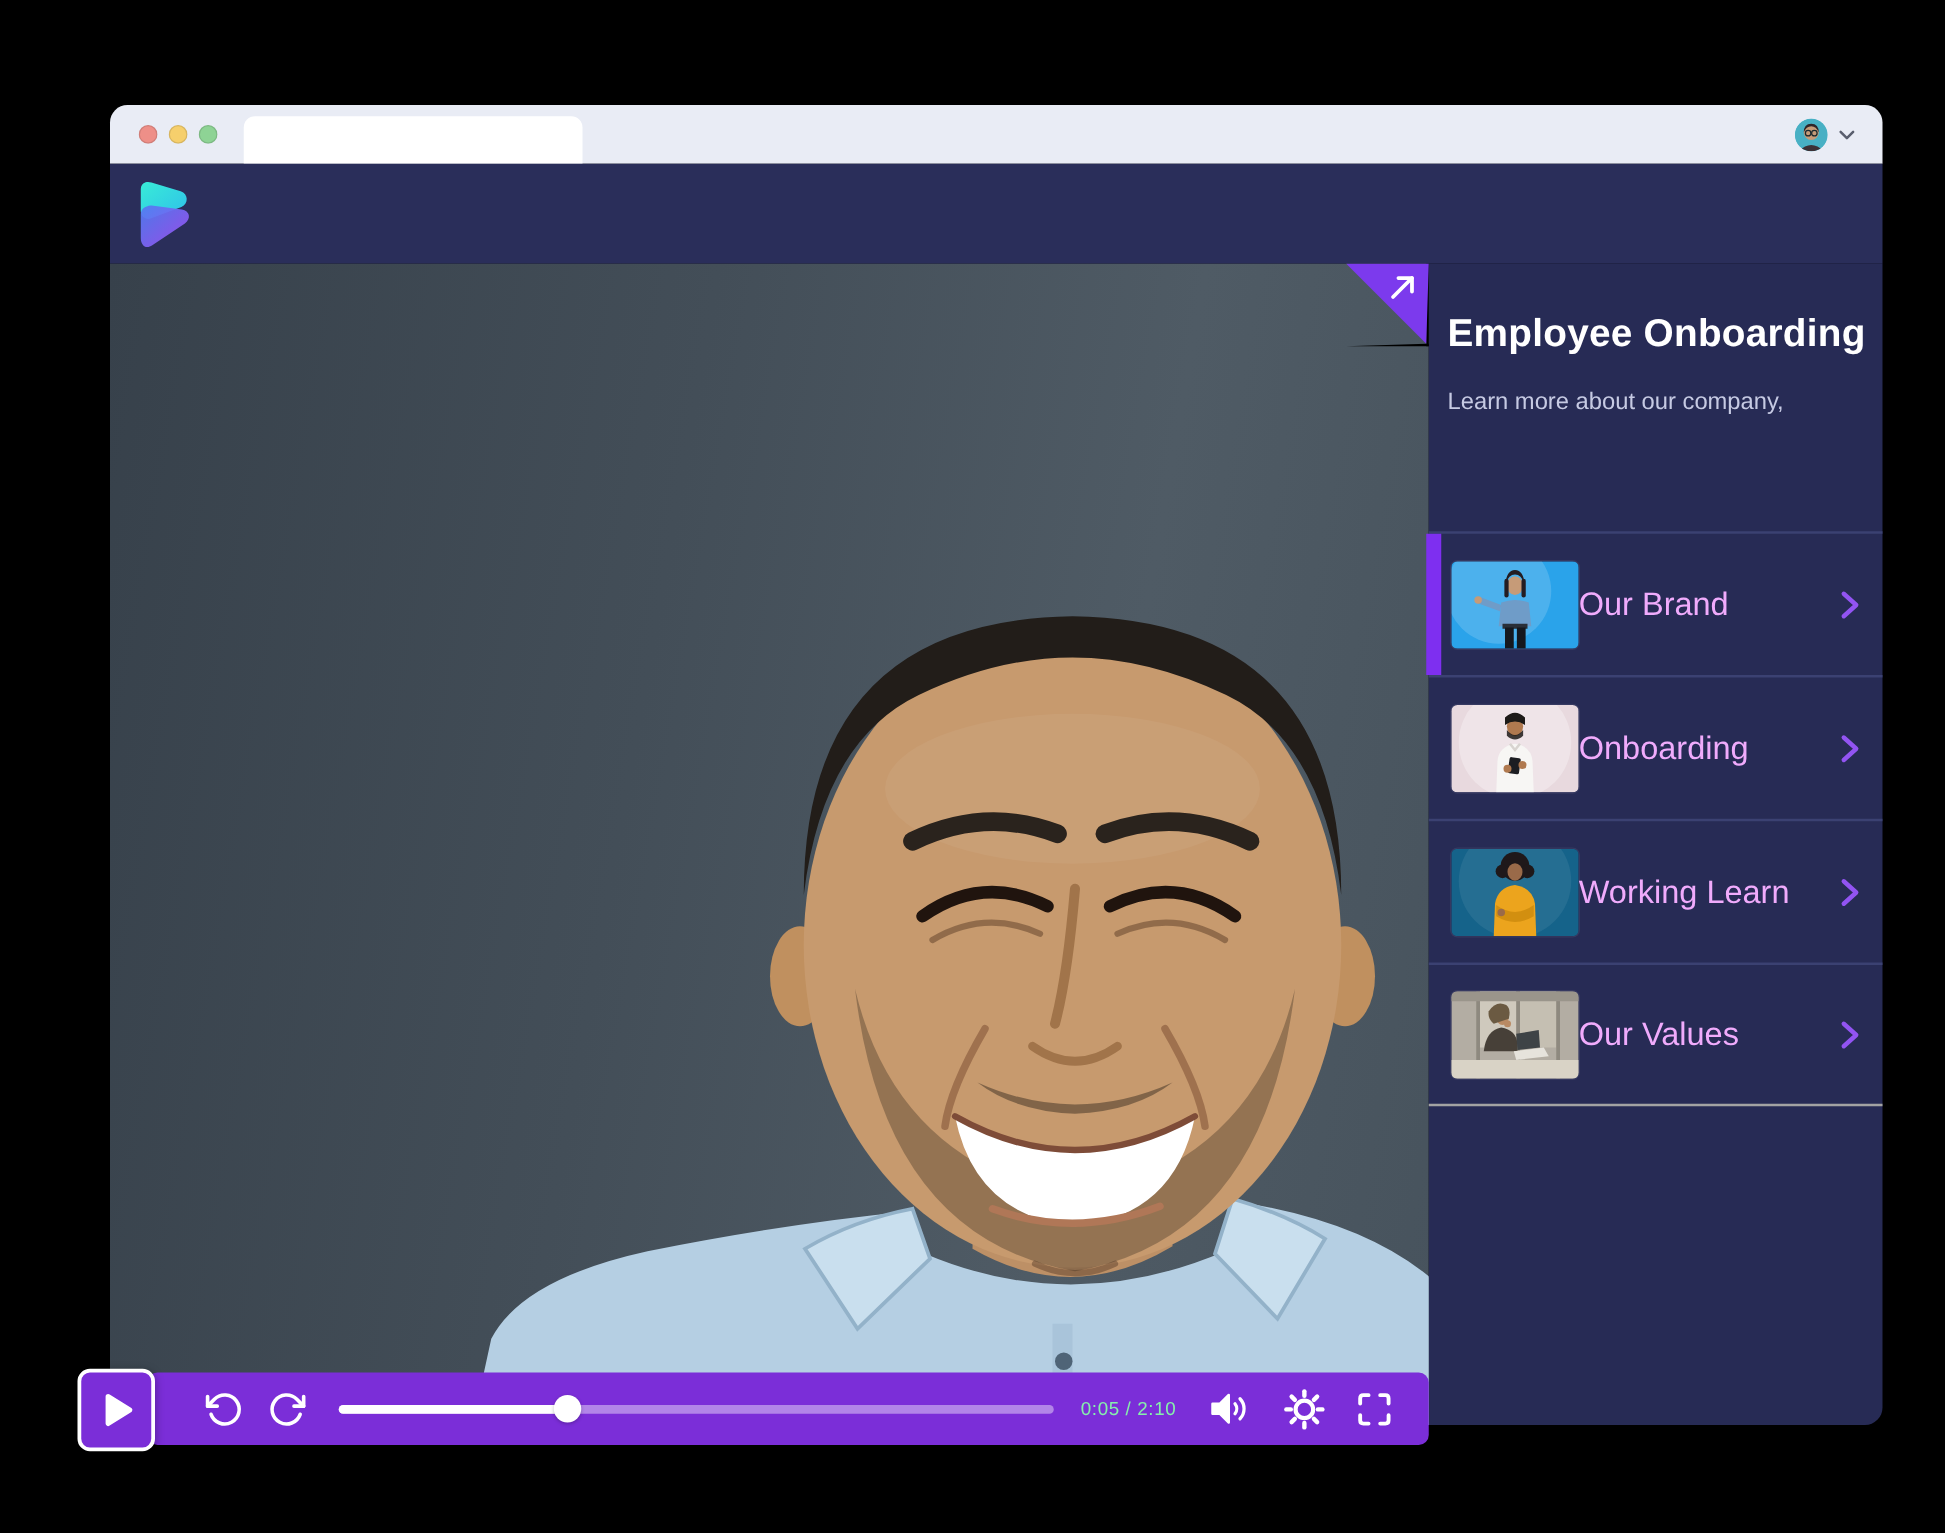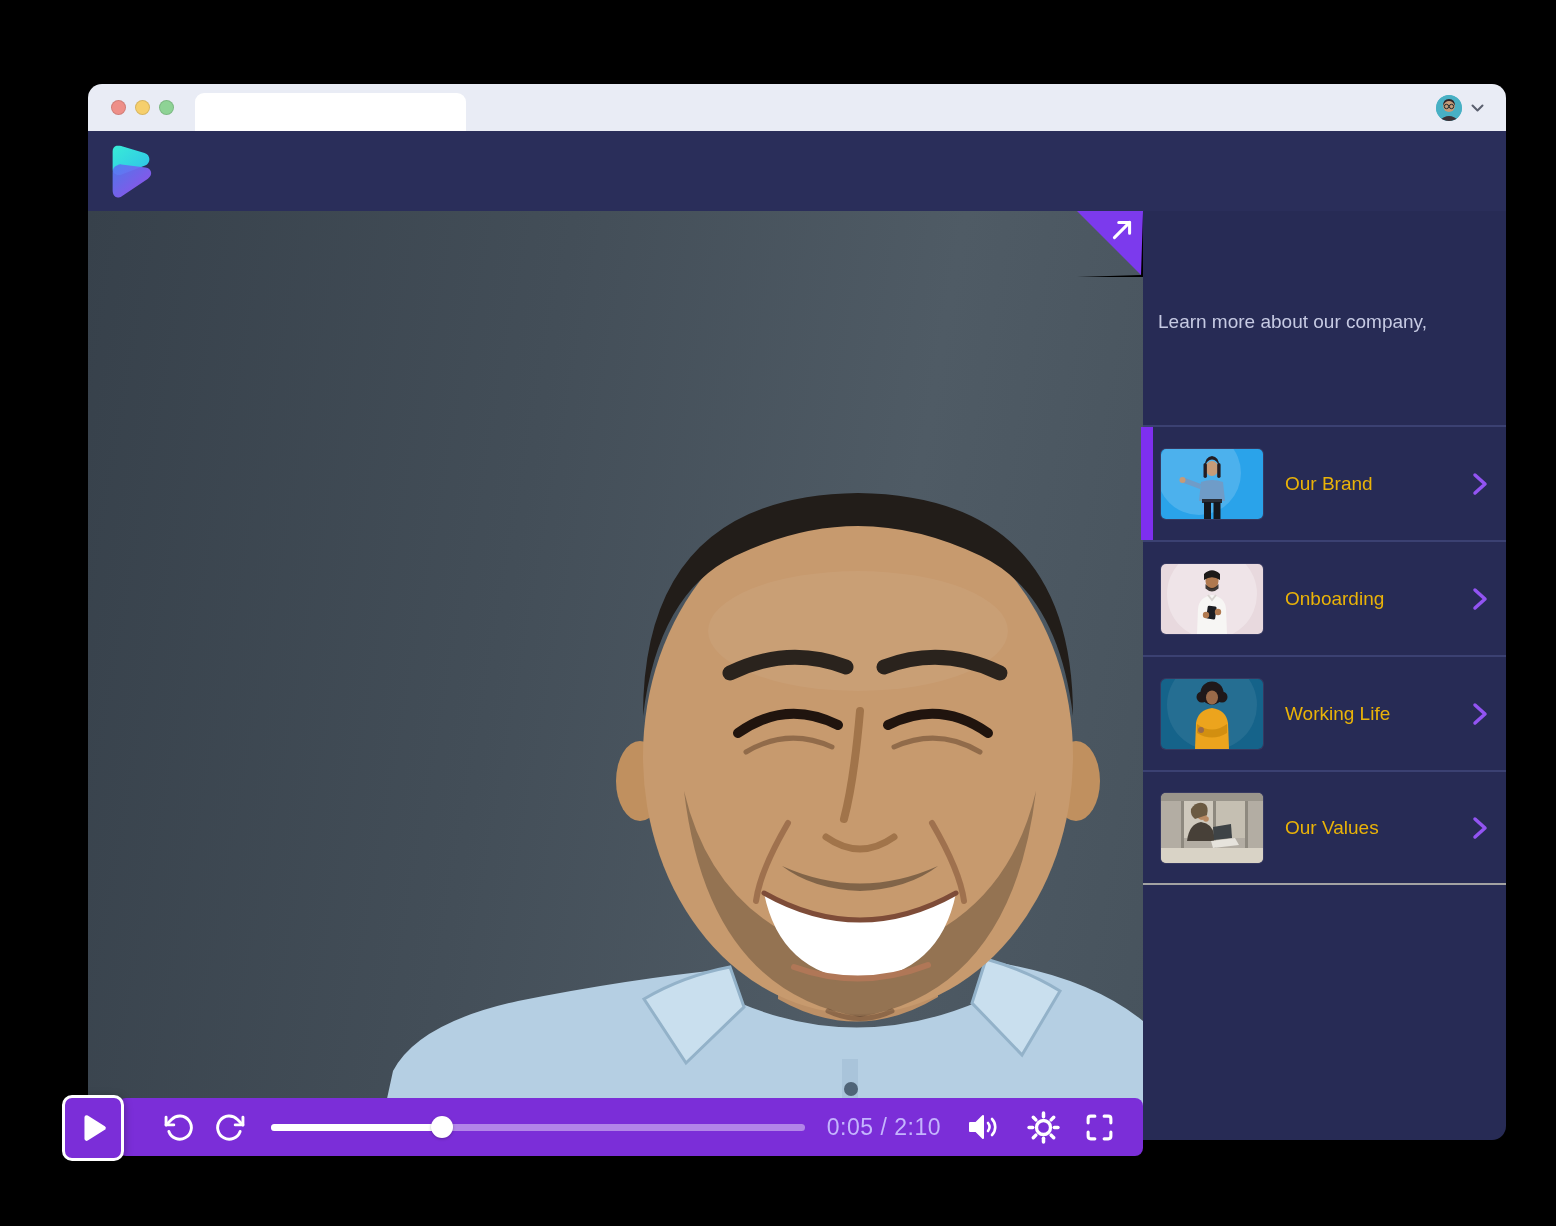--- a/index.html
+++ b/index.html
@@ -38,21 +38,21 @@
   .controls { position:absolute; z-index:3; left:30px; top:887px; width:1025px; height:58px;
     background:#7b2ed8; border-radius:8px; display:flex; align-items:center; padding:0 28px 0 46px; }
   .icon-btn { background:none; border:none; cursor:pointer; display:flex; align-items:center; justify-content:center; flex:none; }
   .rewind { margin-right:19px; }
   .forward { margin-right:0; }
   .progress { position:relative; flex:1 1 auto; height:7px; margin:0 22px 0 26px; cursor:pointer; }
   .track { position:absolute; inset:0; background:rgba(255,255,255,.42); border-radius:4px; }
   .played { position:absolute; left:0; top:0; bottom:0; width:32%; background:#ffffff; border-radius:4px; }
   .scrubber { position:absolute; top:50%; width:22px; height:22px; margin-top:-11px; background:#ffffff;
     border-radius:50%; box-shadow:0 1px 3px rgba(0,0,0,.25); cursor:grab; }
-  .time { color:#c4b5fd; font-size:23px; letter-spacing:.5px; white-space:nowrap; margin-right:26px; }
+  .time { color:#86efac; font-size:15px; letter-spacing:.5px; white-space:nowrap; margin-right:26px; }
   .volume { margin-right:24px; }
   .settings { margin-right:24px; }
 
   .play-btn { position:absolute; z-index:4; left:-26px; top:884px; width:62px; height:66px;
     background:#7b2ed8; border:3px solid #ffffff; border-radius:10px; cursor:pointer;
     display:flex; align-items:center; justify-content:center; box-shadow:0 2px 8px rgba(0,0,0,.35); }
 
   
   .sidebar { position:relative; width:363px; height:929px; background:#272b55; border-radius:0 0 14px 0; }
   .sb-title { position:absolute; left:15px; top:38px; color:#ffffff; font-size:31px; font-weight:700; letter-spacing:.2px; }
@@ -61,21 +61,21 @@
 
   .chapters { position:absolute; left:0; right:0; top:214px; }
   .chapter { position:relative; height:115px; display:flex; align-items:center; padding-left:16px;
     border-top:2px solid #3b4172; cursor:pointer; }
   .chapter:last-child { border-bottom:2px solid #a3a3a3; }
   .active-bar { display:none; position:absolute; left:-2px; top:0; bottom:0; width:12px; background:#7e2ff0; }
   .chapter.active .active-bar { display:block; }
   .thumb { width:102px; height:70px; border-radius:5px; overflow:hidden; flex:none; margin-left:2px;
     box-shadow:0 0 0 1px rgba(255,255,255,.07); }
   .thumb svg { display:block; }
-  .clabel { margin-left:22px; font-size:19px; color:#eab308; }
+  .clabel { font-size:26px; color:#f0abfc; }
   .chev { position:absolute; right:18px; top:50%; transform:translateY(-50%); display:flex; }
 </style>
 </head>
 <body>
 
 <div class="stage">
   <div class="window">
 
     <div class="chrome">
       <div class="lights">
@@ -228,20 +228,21 @@
         </div>
 
         <button class="play-btn">
           <svg width="32" height="32" viewBox="0 0 30 30">
             <polygon points="9,5 25,15 9,25" fill="#ffffff" stroke="#ffffff" stroke-width="4" stroke-linejoin="round"></polygon>
           </svg>
         </button>
       </div>
 
       <aside class="sidebar">
+        <h1 class="sb-title">Employee Onboarding</h1>
         <p class="sb-desc">
           <span>Learn more about our company,</span>
         </p>
 
         <div class="chapters">
 
           <div class="chapter active">
             <span class="active-bar"></span>
             <span class="thumb">
               <svg width="102" height="70" viewBox="0 0 102 70">
@@ -299,21 +300,21 @@
                 <circle cx="51" cy="26" r="45" fill="rgba(255,255,255,0.07)"></circle>
                 <circle cx="51" cy="14" r="11.5" fill="#1f181a"></circle>
                 <circle cx="41" cy="18" r="5.5" fill="#1f181a"></circle>
                 <circle cx="61" cy="18" r="5.5" fill="#1f181a"></circle>
                 <ellipse cx="51" cy="18.5" rx="6" ry="7" fill="#9a6a49"></ellipse>
                 <path d="M34 70 L35 44 Q37 31 51 29 Q65 31 67 44 L68 70 Z" fill="#eca41d"></path>
                 <path d="M36 45 Q51 56 66 45 L66 54 Q51 63 36 54 Z" fill="#d28f10"></path>
                 <circle cx="40" cy="51" r="3" fill="#9a6a49"></circle>
               </svg>
             </span>
-            <span class="clabel">Working Life</span>
+            <span class="clabel">Working Learn</span>
             <span class="chev">
               <svg width="16" height="24" viewBox="0 0 16 24">
                   <polyline points="3,3 13,12 3,21" fill="none" stroke="#9254f2" stroke-width="3.5" stroke-linecap="round" stroke-linejoin="round"></polyline>
                 </svg>
             </span>
           </div>
 
           <div class="chapter">
 
             <span class="thumb">

